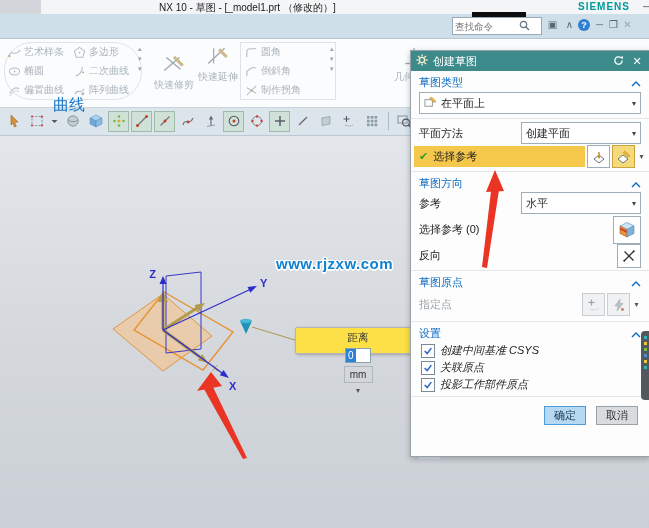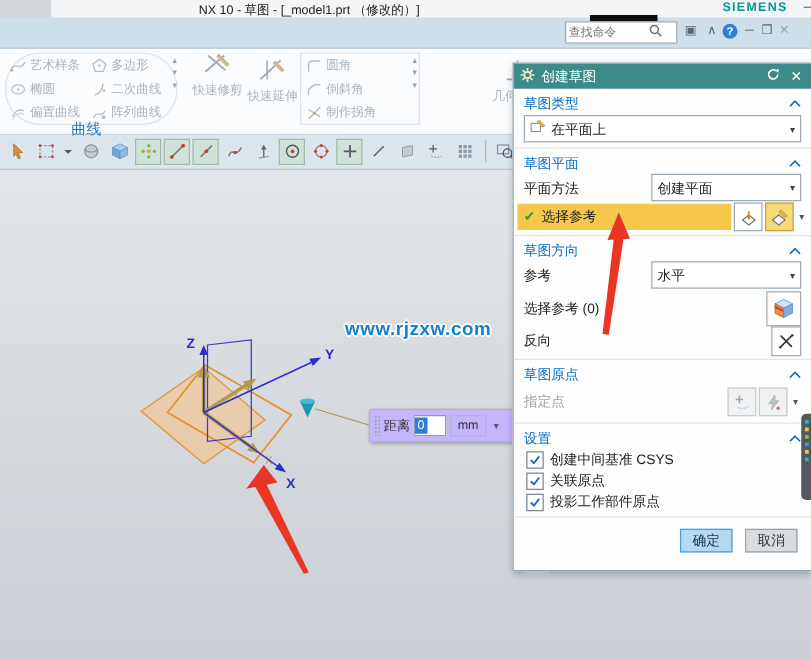--- a/index.html
+++ b/index.html
@@ -17,37 +17,37 @@
   .artifact{left:472px;top:12px;width:54px;height:11px;background:#0d0d0d;z-index:21;}
   .searchbox{left:452px;top:17px;width:88px;height:16px;background:#fff;border:1px solid #98aab6;display:flex;align-items:center;z-index:22;}
   .searchbox input{border:0;outline:0;width:62px;height:12px;font-size:9.5px;padding:0 2px;font-family:inherit;color:#333;background:transparent;}
   .qb-ic{top:16px;width:15px;height:17px;text-align:center;line-height:17px;font-size:10px;color:#5a6670;z-index:22;}
   .help-ic{background:#2f80d0;color:#fff;border-radius:50%;width:12px;height:12px;line-height:12px;font-size:9px;font-weight:bold;top:19px;}
   
   .ribbon{left:0;top:38px;width:649px;height:69px;background:#fbfcfd;border-bottom:1px solid #c9d4dc;z-index:10;}
   .rgroup{border:1px solid #dde3e8;background:#fbfcfd;}
   .ritem{display:flex;align-items:center;gap:3px;color:#aab4bc;font-size:10px;white-space:nowrap;}
   .rbig{display:flex;flex-direction:column;align-items:center;color:#aab4bc;font-size:10px;width:44px;}
-  .glabel{color:#1c78c8;font-size:12px;text-align:center;}
+  .glabel{color:#1c78c8;font-size:16px;text-align:center;}
   .rarrows{display:flex;flex-direction:column;gap:4px;color:#9aa6af;font-size:7px;line-height:6px;align-items:center;}
   
   .snapbar{left:0;top:107px;width:649px;height:28px;background:#dbe5eb;border-bottom:1px solid #bcc9d2;display:flex;align-items:center;padding-left:3px;z-index:9;}
   .tb-ic{width:19px;height:19px;display:inline-flex;align-items:center;justify-content:center;margin-right:2px;border:1px solid transparent;}
   .tb-ic svg{width:14px;height:14px;}
   .tb-ic.act{background:#d0e2d8;border:1px solid #9fbcab;}
   .tb-ic.narrow{width:9px;}
   .tb-sep{width:1px;height:18px;background:#aebbc4;margin:0 4px;}
   
   .viewport{left:0;top:135px;width:649px;height:393px;background:linear-gradient(180deg,#e3e6ea 0%,#d4d8dd 55%,#cbd0d6 100%);z-index:1;}
   .scene{left:0;top:0;width:649px;height:528px;z-index:3;pointer-events:none;}
   .watermark{left:276px;top:255px;font-size:15px;font-weight:bold;color:#1080d0;letter-spacing:.5px;z-index:4;
     text-shadow:-1.5px 0 #fff,1.5px 0 #fff,0 -1.5px #fff,0 1.5px #fff,-1px -1px #fff,1px 1px #fff,-1px 1px #fff,1px -1px #fff;text-align:center;}
   
-  .distbox{left:295px;top:327px;width:118px;height:25px;background:#c4b5fd;border:1px solid #b4b4b4;border-radius:2px;
-           box-shadow:1px 1px 3px rgba(0,0,0,.25);display:flex;align-items:center;padding:0 3px;gap:3px;z-index:6;}
+  .distbox{left:295px;top:327px;width:118px;height:25px;background:#fde047;border:1px solid #b4b4b4;border-radius:2px;
+           box-shadow:1px 1px 3px rgba(0,0,0,.25);display:flex;align-items:center;padding:0 3px;gap:3px;z-index:6;flex-direction:column;}
   .grip{width:5px;height:17px;background-image:radial-gradient(#9aa4ac 35%,transparent 40%);background-size:3px 3px;}
   .distlabel{font-size:10.5px;color:#333;}
   .distinput{width:24px;height:15px;border:1px solid #8aa0b0;background:#fff;display:flex;align-items:center;}
   .distinput span{background:#2e7fd6;color:#fff;font-size:10px;padding:0 2px;height:13px;line-height:13px;}
   .unitbox{width:27px;height:15px;border:1px solid #b0b8be;font-size:10px;text-align:center;line-height:15px;color:#333;}
   .distcaret{font-size:8px;color:#556;width:10px;text-align:center;}
   
   .dialog{left:410px;top:50px;width:238px;height:405px;background:#fdfdfd;border:1px solid #97a2aa;
           box-shadow:0 2px 6px rgba(0,0,0,.25);z-index:40;}
   .dlg-header{height:20px;background:#3d8a8a;display:flex;align-items:center;padding:0 5px;gap:5px;}
@@ -62,21 +62,21 @@
   .frow{display:flex;align-items:center;padding:0 8px;font-size:11px;}
   .combo-sm{width:110px;height:20px;border:1px solid #9fadb6;background:#fff;display:flex;align-items:center;padding:0 4px;margin-left:auto;font-size:11px;}
   .combo-sm .caret{margin-left:auto;font-size:8px;color:#444;}
   .specify-row{height:21px;margin:0 3px 4px;display:flex;align-items:center;gap:2px;}
   .specify-strip{flex:1;height:21px;background:#f5c74b;display:flex;align-items:center;gap:5px;padding:0 5px;font-size:11px;color:#222;}
   .sqbtn{width:21px;height:21px;border:1px solid #9fadb6;background:#fff;display:flex;align-items:center;justify-content:center;}
   .sqbtn.hl{background:#f5d97a;border-color:#c8a43c;}
   .sqbtn.dis{background:#f0f1f2;border-color:#c8cdd1;}
   .minicaret{font-size:8px;color:#556;width:9px;text-align:center;}
   .bigbtn{width:26px;height:26px;border:1px solid #9fadb6;background:#fff;display:flex;align-items:center;justify-content:center;margin-left:auto;}
-  .cb-row{height:17px;display:flex;align-items:center;gap:5px;padding:0 10px;font-size:11px;color:#222;}
+  .cb-row{height:17px;display:flex;align-items:center;gap:5px;padding:0 10px;font-size:11px;color:#222;font-style:italic;}
   .cbox{width:12px;height:12px;border:1px solid #7a8a96;background:#fff;display:flex;align-items:center;justify-content:center;}
   .btnrow{display:flex;justify-content:flex-end;gap:10px;padding:6px 11px 0;}
   .dbtn{width:40px;height:17px;font-size:11px;display:flex;align-items:center;justify-content:center;}
   .dbtn.ok{background:#b5d9f2;border:1px solid #4e9cd8;color:#17344e;}
   .dbtn.cancel{background:#d9dcde;border:1px solid #9aa2a8;color:#333;}
   .gray{color:#9aa3ab;}
   .resize-grip{left:418px;top:457px;width:22px;height:3px;background:#b9c0c6;border-radius:2px;z-index:41;}
   
   .arrowB{left:470px;top:160px;width:50px;height:115px;z-index:60;pointer-events:none;}
   
@@ -157,21 +157,21 @@
         <span>阵列曲线</span>
       </div>
   </div>
   <div class="abs rarrows" style="left:138px;top:8px;">
       <span>▴</span>
       <span>▾</span>
       <span>▾</span>
     </div>
   <div class="abs glabel" style="left:4px;top:57px;width:130px;">曲线</div>
 
-  <div class="abs rbig" style="left:152px;top:1px;">
+  <div class="abs rbig" style="left:152px;top:14px;">
     <svg width="26" height="26" viewBox="0 0 24 24">
         <line x1="3" y1="17" x2="17" y2="5" stroke="#9fa9b1" stroke-width="1.3"></line>
         <line x1="5" y1="5" x2="18" y2="16" stroke="#9fa9b1" stroke-width="1.3"></line>
         <path d="M13 3.5 L21 11.5 L19 13.5 L11 5.5 Z" fill="#cdb98e"></path>
       </svg>
     <span>快速修剪</span>
   </div>
   <div class="abs rbig" style="left:196px;top:6px;">
     <svg width="26" height="26" viewBox="0 0 24 24">
         <line x1="3" y1="18" x2="18" y2="4" stroke="#9fa9b1" stroke-width="1.3"></line>
@@ -465,26 +465,20 @@
     <div class="combo">
       <span><svg width="13" height="13" viewBox="0 0 14 14">
             <rect x="1" y="4" width="8" height="7" fill="#fff" stroke="#8a959e"></rect>
             <polygon points="8,1 13,6 10.5,7 6,2.5" fill="#e8b33c" stroke="#b9822c" stroke-width="0.5"></polygon>
           </svg></span>
       <span>在平面上</span>
       <span class="caret">▾</span>
     </div>
     <div class="divider"></div>
 
-    <div class="sec-h">
-      <span>草图平面</span>
-      <span class="chev"><svg width="10" height="6" viewBox="0 0 10 6">
-            <polyline points="1,5 5,1 9,5" fill="none" stroke="#0a6cc4" stroke-width="1.4"></polyline>
-          </svg></span>
-    </div>
     <div class="frow" style="height:22px;margin-bottom:2px;">
       <span>平面方法</span>
       <span class="combo-sm">
           <span>创建平面</span>
           <span class="caret">▾</span>
         </span>
     </div>
     <div class="specify-row">
       <span class="specify-strip">
         <span style="color:#2d9e2d;font-weight:bold;">✔</span>

